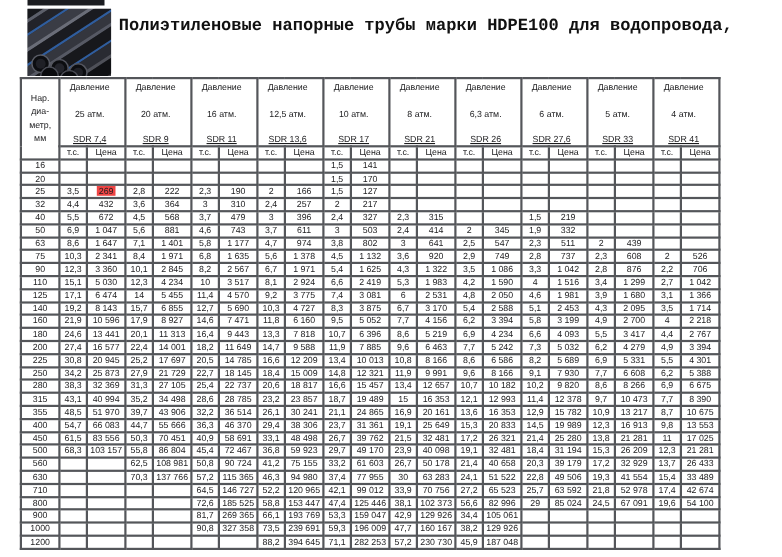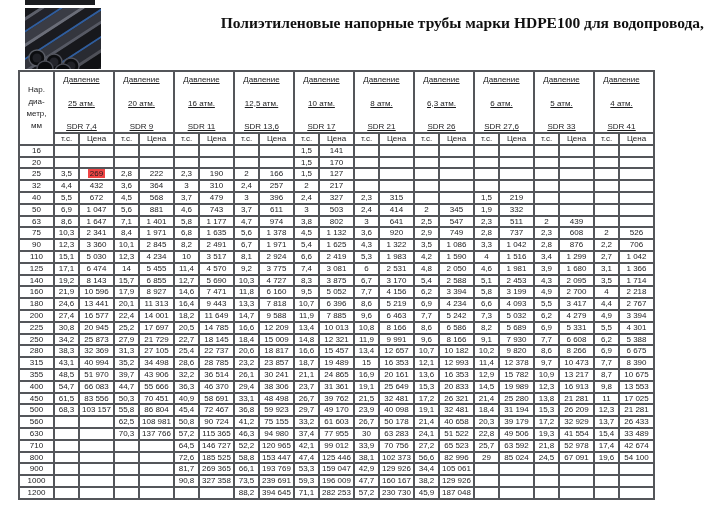--- a/index.html
+++ b/index.html
@@ -3,37 +3,37 @@
 <meta charset="utf-8">
 <style>
   html,body{margin:0;padding:0;}
   body{
     width:711px;height:506px;position:relative;background:#ffffff;
     font-family:"Liberation Sans",sans-serif;overflow:hidden;
   }
   .top-strip{position:absolute;left:25px;top:0;width:70px;height:5px;background:#1b1c20;}
   .pipes{position:absolute;left:25px;top:8px;width:76px;height:61px;}
   .title{
-    position:absolute;left:108px;top:12px;width:596px;text-align:right;
-    font-family:Liberation Serif, serif;font-weight:bold;font-size:15.5px;
+    position:absolute;left:108px;top:12px;width:596px;text-align:left;
+    font-family:Liberation Mono, monospace;font-weight:bold;font-size:15.5px;
     line-height:1.45;color:#111111;
   }
   table.price{
     position:absolute;left:18px;top:70px;border-collapse:collapse;table-layout:fixed;
   }
   table.price td,table.price th{
     border:2px solid #54565a;padding:0;margin:0;
     font-size:8px;font-weight:normal;color:#1c1c1e;text-align:center;vertical-align:middle;
     overflow:hidden;white-space:nowrap;
   }
   th.diam-head{
     width:33px;text-align:left;vertical-align:top;padding:3px 0 0 5px;line-height:1.5;
   }
   th.group-head{border-bottom:none;height:58px;vertical-align:top;}
-  .gh-inner{display:flex;flex-direction:column;justify-content:space-between;height:56px;padding:3px 5px 1px 0;text-decoration:underline;}
+  .gh-inner{display:flex;flex-direction:column;justify-content:space-between;height:56px;padding:3px 5px 1px 0;}
   .gh-sdr{text-decoration:underline;}
   td.sub-head{border-top:none;height:12px;}
   td.c-tc{width:23px;height:9.8px;line-height:9.8px;}
   td.c-pr{width:33px;height:9.8px;line-height:9.8px;font-weight:bold;}
   td.c-d{height:9.8px;line-height:9.8px;}
   span.sel{background:#ef4444;padding:0 2px;}
 </style>
 </head>
 <body>
 
@@ -362,21 +362,21 @@
         <td class="c-tc">2</td>
         <td class="c-pr">526</td>
       </tr>
       <tr>
         <td class="c-d">90</td>
         <td class="c-tc">12,3</td>
         <td class="c-pr">3 360</td>
         <td class="c-tc">10,1</td>
         <td class="c-pr">2 845</td>
         <td class="c-tc">8,2</td>
-        <td class="c-pr">2 491</td>
+        <td class="c-pr">2 567</td>
         <td class="c-tc">6,7</td>
         <td class="c-pr">1 971</td>
         <td class="c-tc">5,4</td>
         <td class="c-pr">1 625</td>
         <td class="c-tc">4,3</td>
         <td class="c-pr">1 322</td>
         <td class="c-tc">3,5</td>
         <td class="c-pr">1 086</td>
         <td class="c-tc">3,3</td>
         <td class="c-pr">1 042</td>

